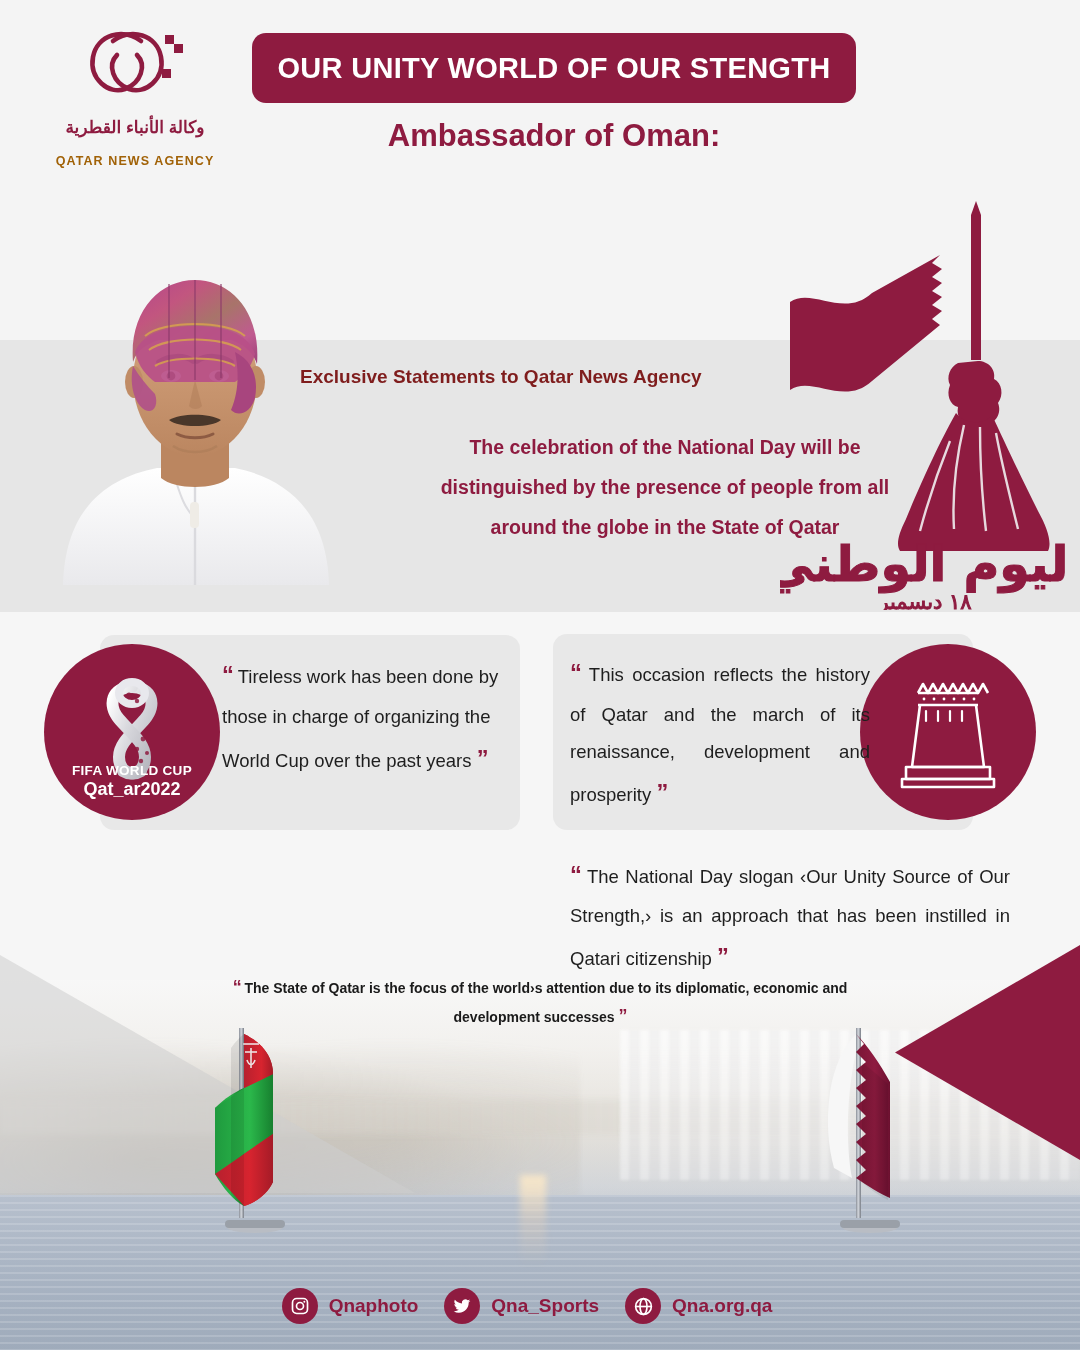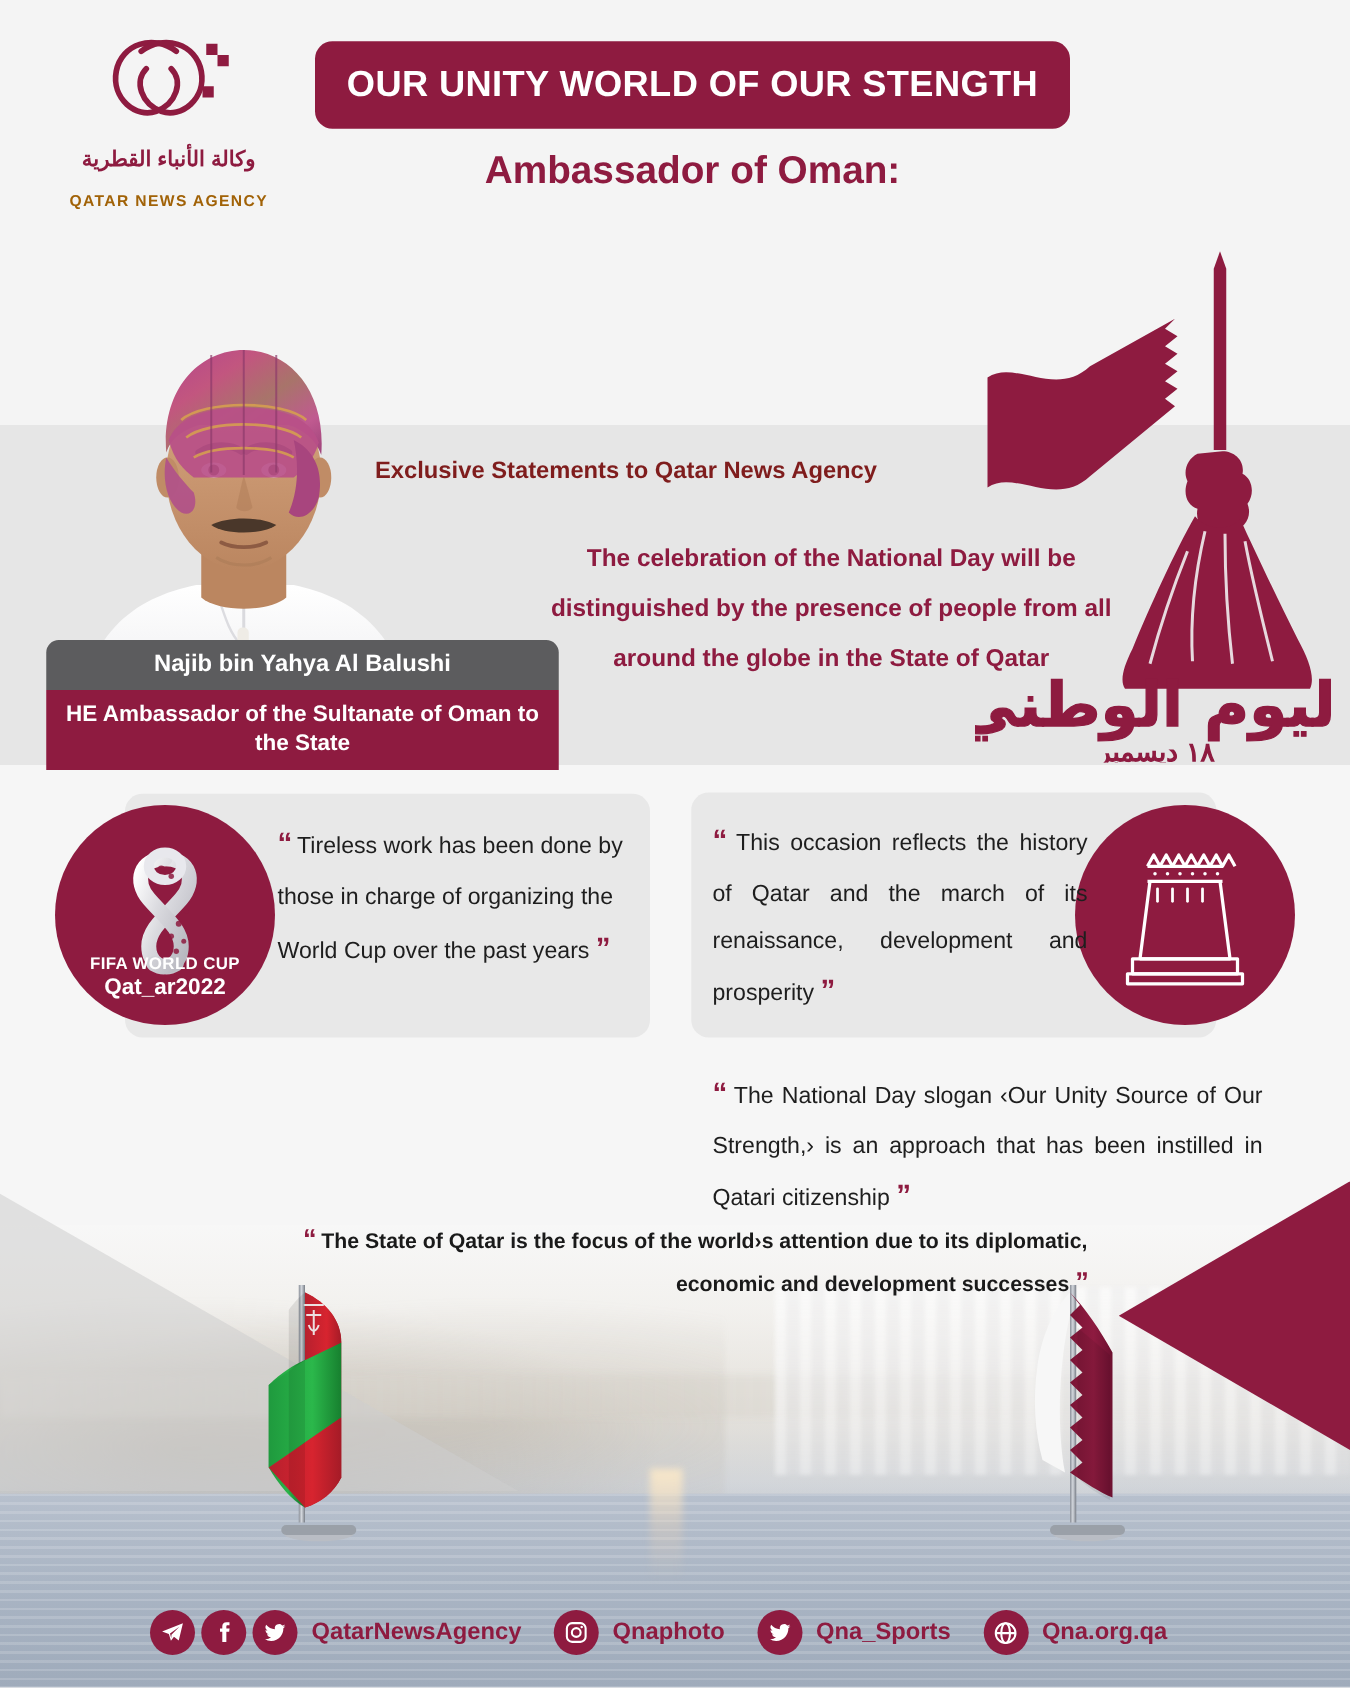--- a/index.html
+++ b/index.html
@@ -137,21 +137,21 @@
     position:absolute; color:#1e1e1e; font-size:18.5px; line-height:1.98;
   }
   .q-tl { left:222px; top:652px; width:300px; }
   .q-tr { left:570px; top:650px; width:300px; text-align:justify; }
 
   .q-bl { position:absolute; left:62px;  top:852px; width:460px; color:#1e1e1e; font-size:18.5px; line-height:1.95; text-align:justify; }
   .q-br { position:absolute; left:570px; top:852px; width:440px; color:#1e1e1e; font-size:18.5px; line-height:1.95; text-align:justify; }
 
   .q-center {
     position:absolute; left:210px; top:973px; width:660px;
-    text-align:right; color:#1a1a1a; font-size:17px; font-weight:bold; line-height:1.62;
+    text-align:center; color:#1a1a1a; font-size:14px; font-weight:bold; line-height:1.62;
   }
   .q-hero-bottom {
     position:absolute; left:285px; top:1068px; width:540px;
     text-align:center; color:#111; font-size:25.5px; font-weight:bold; line-height:1.45;
   }
 
   .qm { color:#8e1b40; font-weight:bold; }
   .qm-open  { font-size:1.28em; letter-spacing:-1px; }
   .qm-close { font-size:1.28em; letter-spacing:-1px; }
 
@@ -270,24 +270,20 @@
       <g stroke="#8d3a6b" stroke-width="1.6" fill="none" opacity=".7">
         <path d="M124 44 L124 138"></path>
           <path d="M150 40 L150 140"></path>
           <path d="M176 44 L176 138"></path>
       </g>
       <path d="M190 112 C206 120, 214 136, 210 158 C206 172, 194 178, 186 170 C194 152, 194 130, 190 112 Z" fill="#a8457e"></path>
       <path d="M88 126 C84 146, 90 164, 100 170 C108 174, 114 166, 110 154 C102 146, 94 136, 88 126 Z" fill="#b0508a" opacity=".9"></path>
     </svg>
   </div>
 
-  <div class="nameplate">
-    <div class="np-name">Najib bin Yahya Al Balushi</div>
-    <div class="np-title">HE Ambassador of the Sultanate of Oman to the State</div>
-  </div>
 
   <div class="exclusive">Exclusive Statements to Qatar News Agency</div>
   <div class="hero-quote">The celebration of the National Day will be distinguished by the presence of people from all around the globe in the State of Qatar</div>
 
   <div class="nd-emblem">
     <svg width="290" height="425" viewBox="0 0 290 425">
       <g fill="#8e1b40">
 
         <path d="M196 16 L201 30 L201 175 L191 175 L191 30 Z"></path>
 
@@ -464,38 +460,20 @@
       <path d="M56 12 L64 22 L56 30 L66 40 L56 48 L66 58 L56 66 L66 76 L56 84 L66 94 L56 102 L66 112 L56 120 L66 130 L56 138 L66 148 L56 156
                C68 164, 80 172, 90 176 L90 60 C80 42, 68 24, 56 12 Z" fill="url(#qaMar)"></path>
       <path d="M56 30 C46 74, 46 124, 52 156 C66 164, 78 172, 90 176 L90 60 C80 42, 68 24, 56 12 Z" fill="url(#qaMar)" opacity=".0"></path>
       <path d="M88 62 L88 178 C80 174, 70 168, 62 160 L62 40 Z" fill="#000" opacity=".07"></path>
     </svg>
   </div>
 
 
   <div class="social">
 
-    <div class="sgroup">
-      <div class="sicon">
-        <svg width="20" height="20" viewBox="0 0 24 24" fill="#fff">
-            <path d="M22 3 L2 11 L8.5 13.4 L10.5 20 L13.4 16 L18 19.6 Z M9.6 13 L18.6 6.4 L11 14.2 L10.8 17.6 Z"></path>
-          </svg>
-      </div>
-      <div class="sicon">
-        <svg width="20" height="20" viewBox="0 0 24 24" fill="#fff">
-            <path d="M14.5 8.2 V6.4 c0-.8.2-1.3 1.4-1.3 h1.6 V2.2 h-2.7 c-3.1 0-4.2 1.7-4.2 4 v2 H8.4 v3.1 h2.2 V21 h3.9 V11.3 h2.7 l.4-3.1 Z"></path>
-          </svg>
-      </div>
-      <div class="sicon">
-        <svg width="20" height="20" viewBox="0 0 24 24" fill="#fff">
-            <path d="M22 5.9c-.7.3-1.5.5-2.3.6.8-.5 1.5-1.3 1.8-2.3-.8.5-1.7.8-2.6 1a4.1 4.1 0 0 0-7 3.7A11.6 11.6 0 0 1 3.5 4.6a4.1 4.1 0 0 0 1.3 5.5c-.7 0-1.3-.2-1.9-.5a4.1 4.1 0 0 0 3.3 4 4.2 4.2 0 0 1-1.9.1 4.1 4.1 0 0 0 3.9 2.9A8.3 8.3 0 0 1 2 18.3a11.7 11.7 0 0 0 6.3 1.8c7.6 0 11.7-6.3 11.7-11.7v-.5c.8-.6 1.5-1.3 2-2Z"></path>
-          </svg>
-      </div>
-      <span class="slabel">QatarNewsAgency</span>
-    </div>
 
     <div class="sgroup">
       <div class="sicon">
         <svg width="20" height="20" viewBox="0 0 24 24" fill="none" stroke="#fff" stroke-width="2">
           <rect x="3" y="3" width="18" height="18" rx="5"></rect>
             <circle cx="12" cy="12" r="4.2"></circle>
             <circle cx="17.2" cy="6.8" r="1.2" fill="#fff" stroke="none"></circle>
         </svg>
       </div>
       <span class="slabel">Qnaphoto</span>

